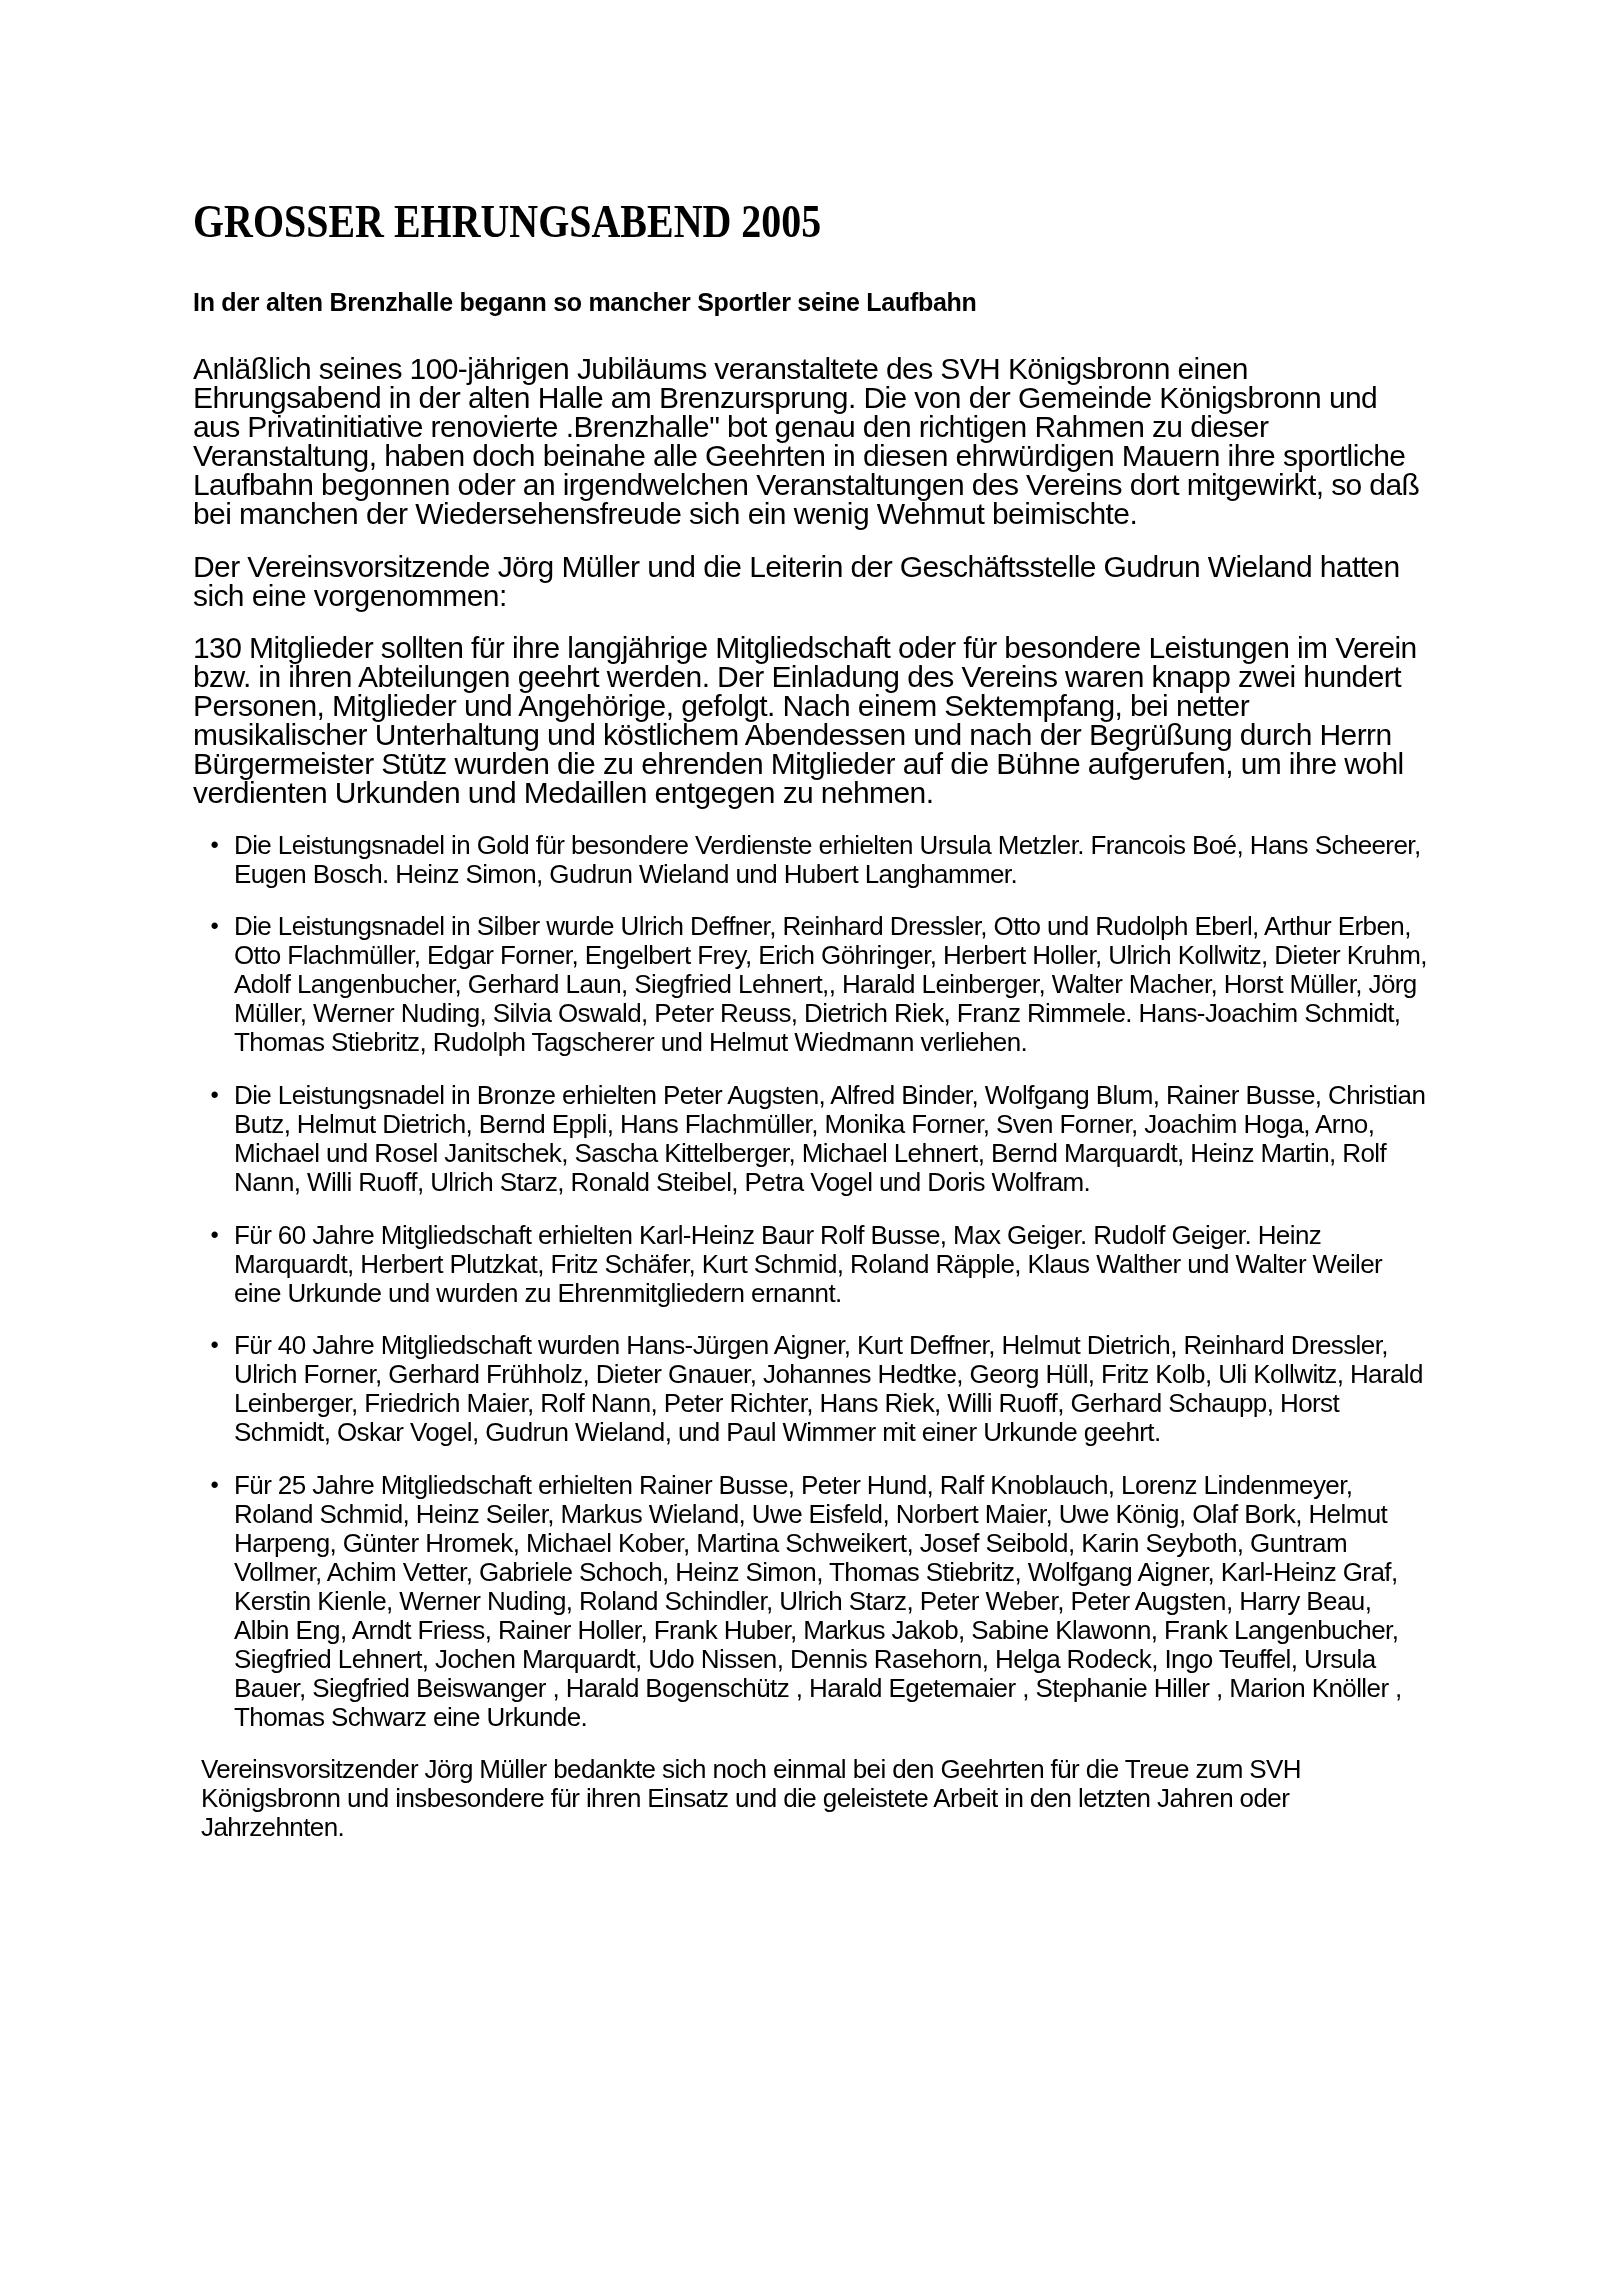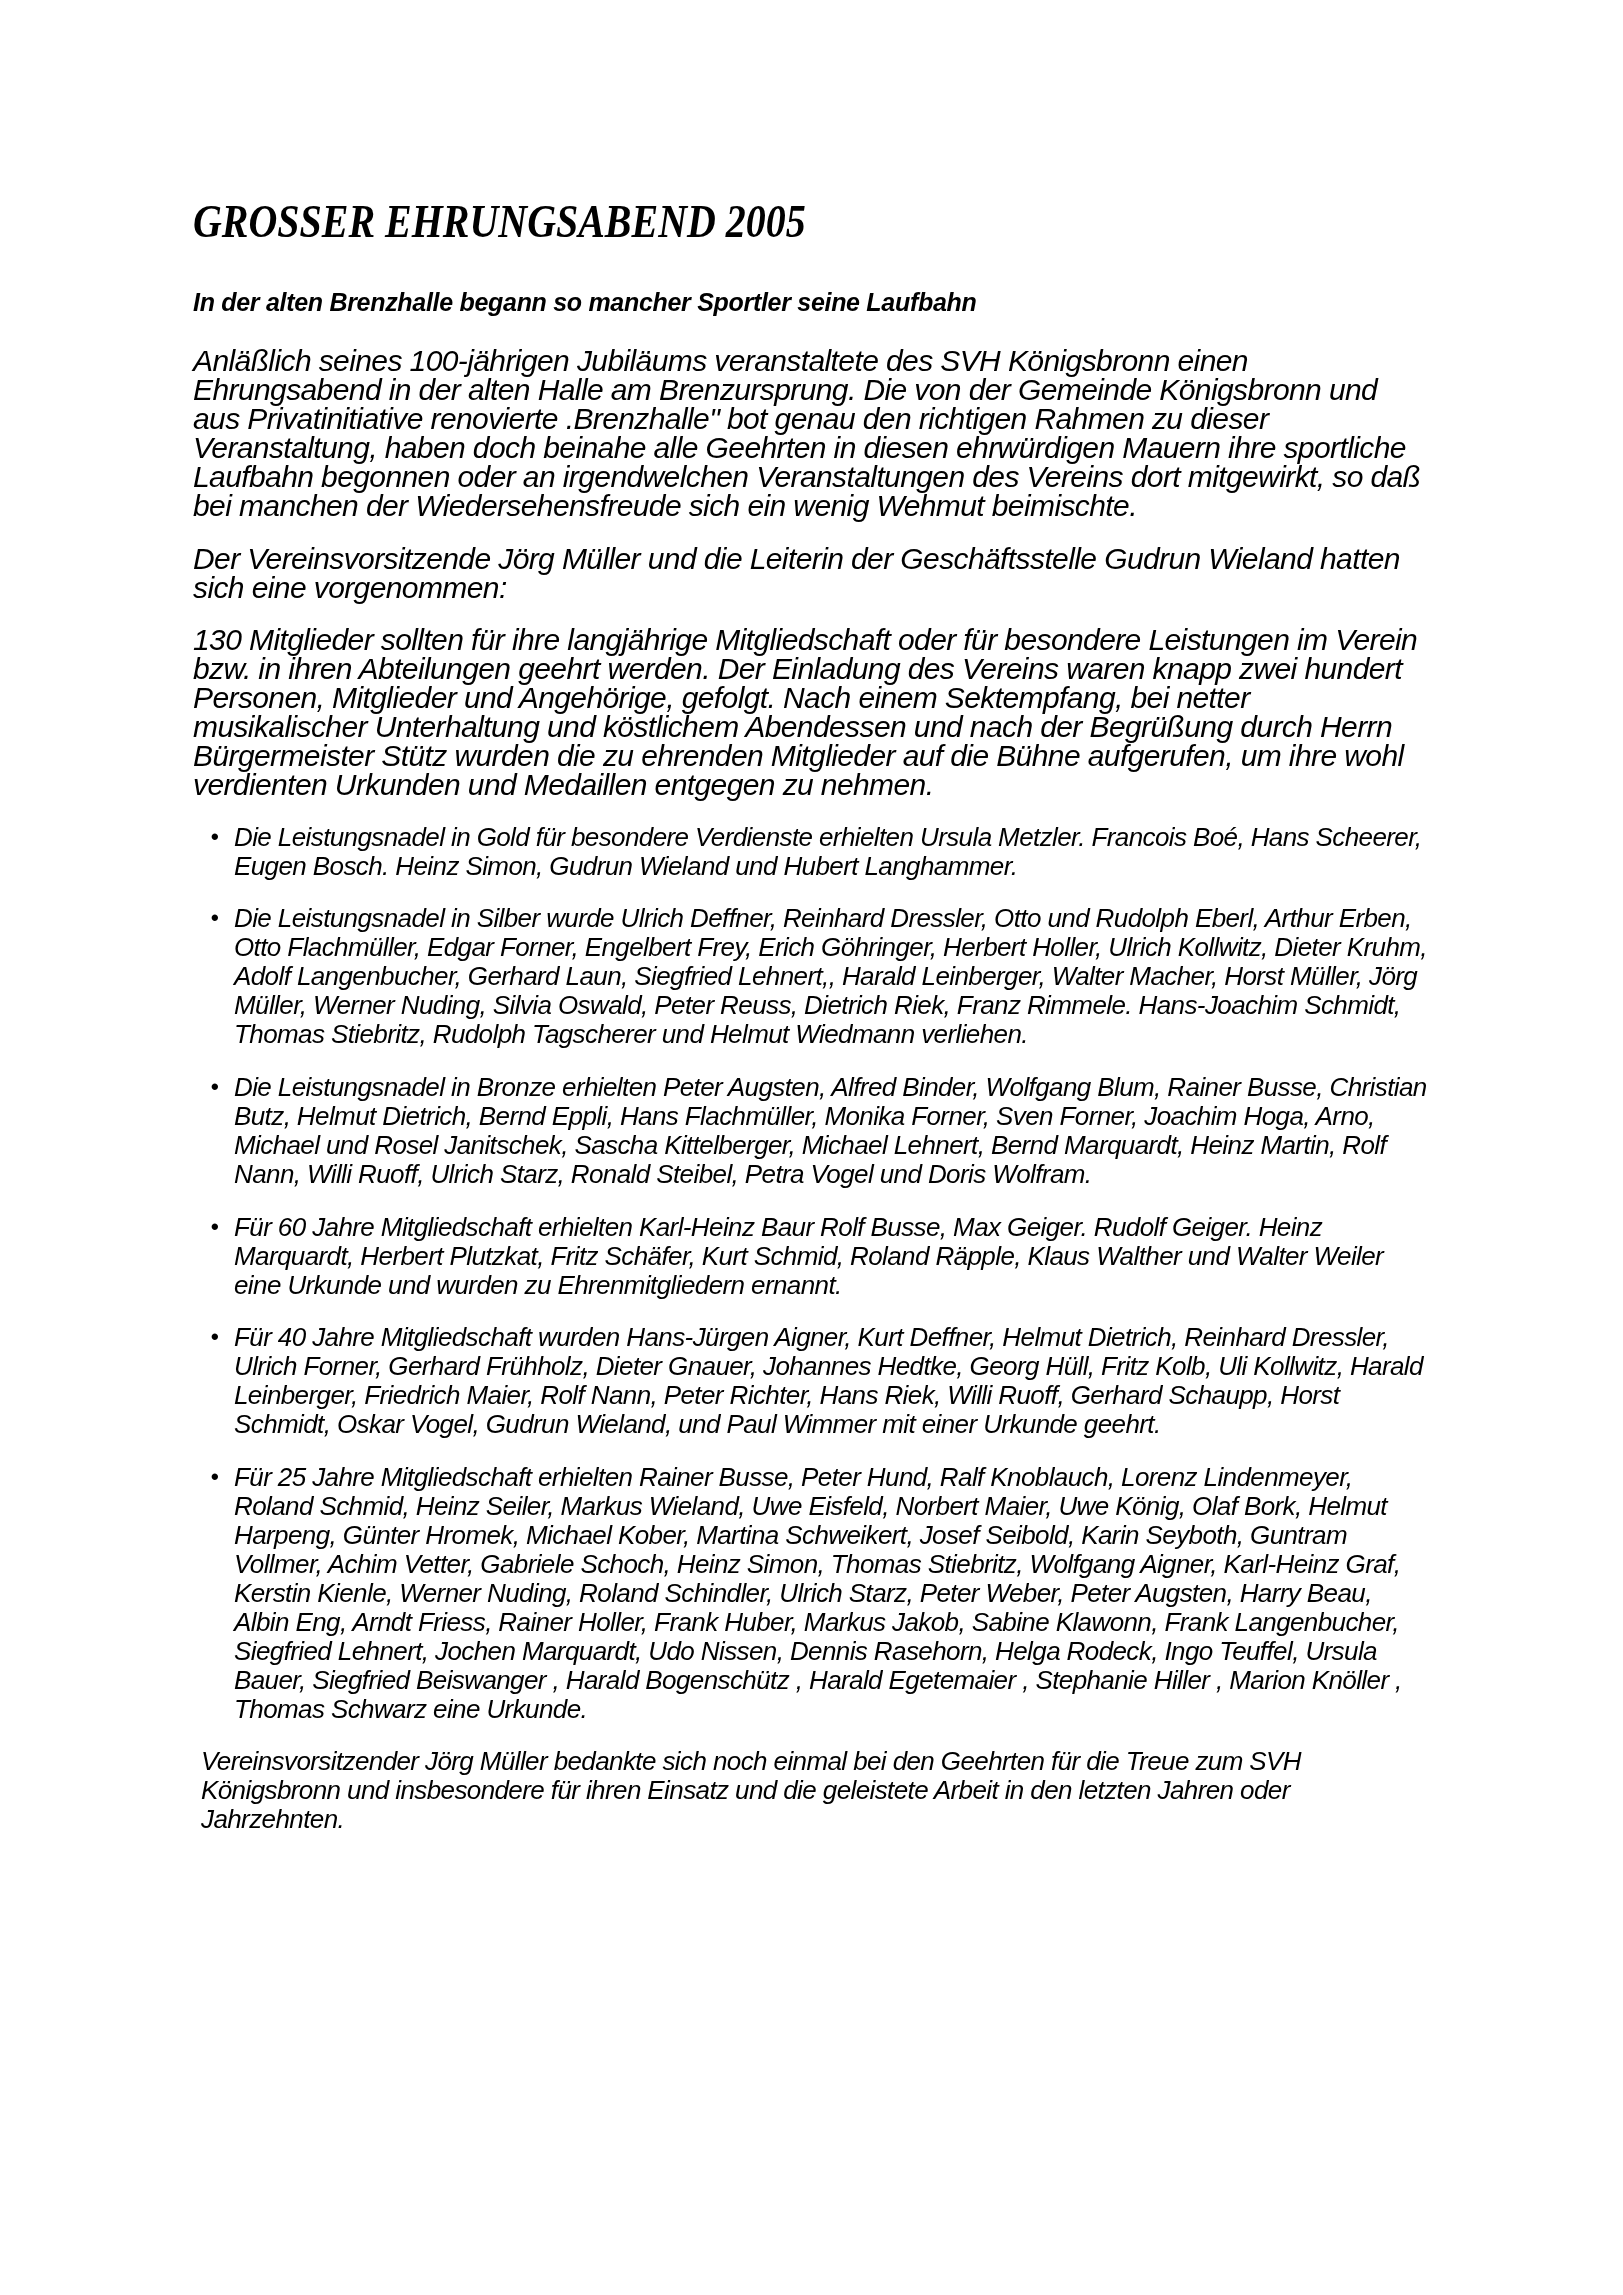--- a/index.html
+++ b/index.html
@@ -10,21 +10,20 @@
   .page {
     position: relative;
     width: 1623px;
     height: 2295px;
     background: #ffffff;
     color: #000000;
     box-sizing: border-box;
     padding: 198px 193px 0 193px;
     font-family: "Liberation Sans", "DejaVu Sans", sans-serif;
     overflow: hidden;
-    font-style: italic;
   }
   
   h1.doc-title {
     margin: 0 0 42px 0;
     font-family: "Liberation Serif", "DejaVu Serif", serif;
     font-weight: bold;
     font-size: 47px;
     line-height: 47px;
     white-space: nowrap;
   }
@@ -40,21 +39,21 @@
     font-size: 38px;
     line-height: 38px;
     white-space: nowrap;
   }
   h2.doc-subtitle .squeeze {
     display: inline-block;
     transform: scaleX(0.95);
     transform-origin: left center;
   }
   h3.doc-heading {
-    margin: 0 0 29px 0;
+    margin: 0 0 37px 0;
     font-family: "Liberation Sans", "DejaVu Sans", sans-serif;
     font-weight: bold;
     font-size: 25px;
     line-height: 30px;
     letter-spacing: -0.3px;
   }
   p.body-text {
     margin: 0 0 23.6px 0;
     font-size: 30px;
     line-height: 29px;

